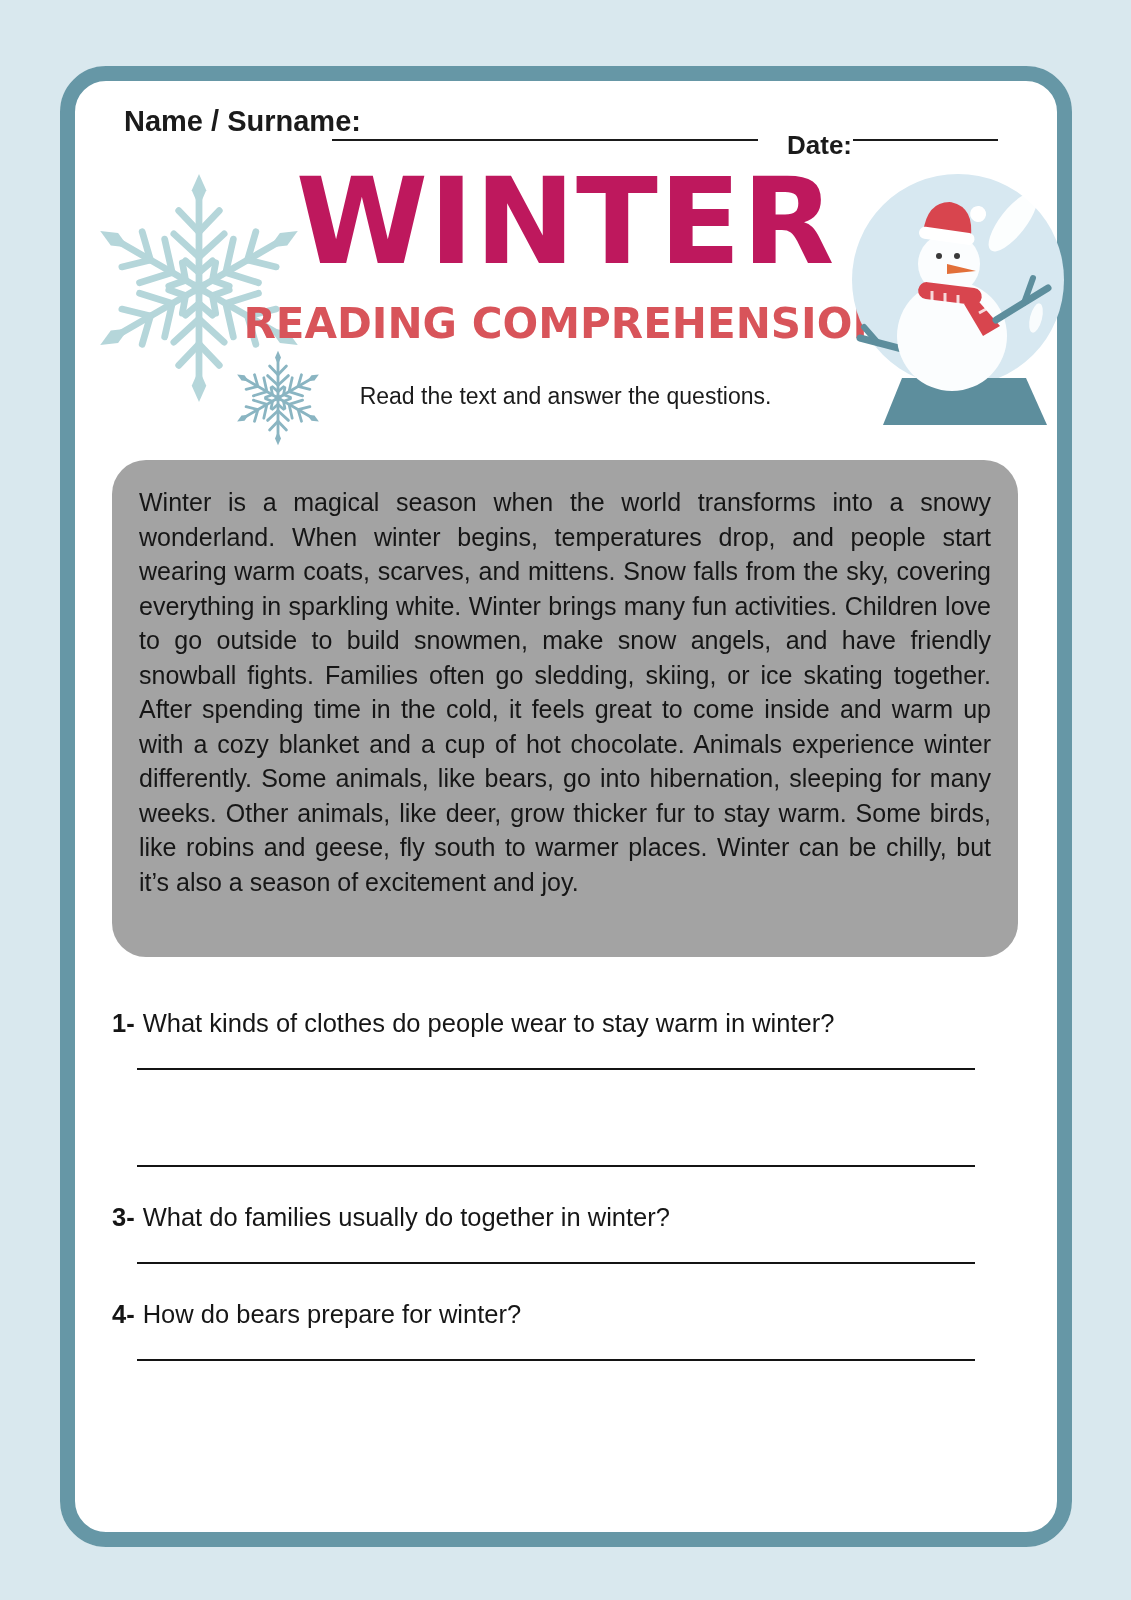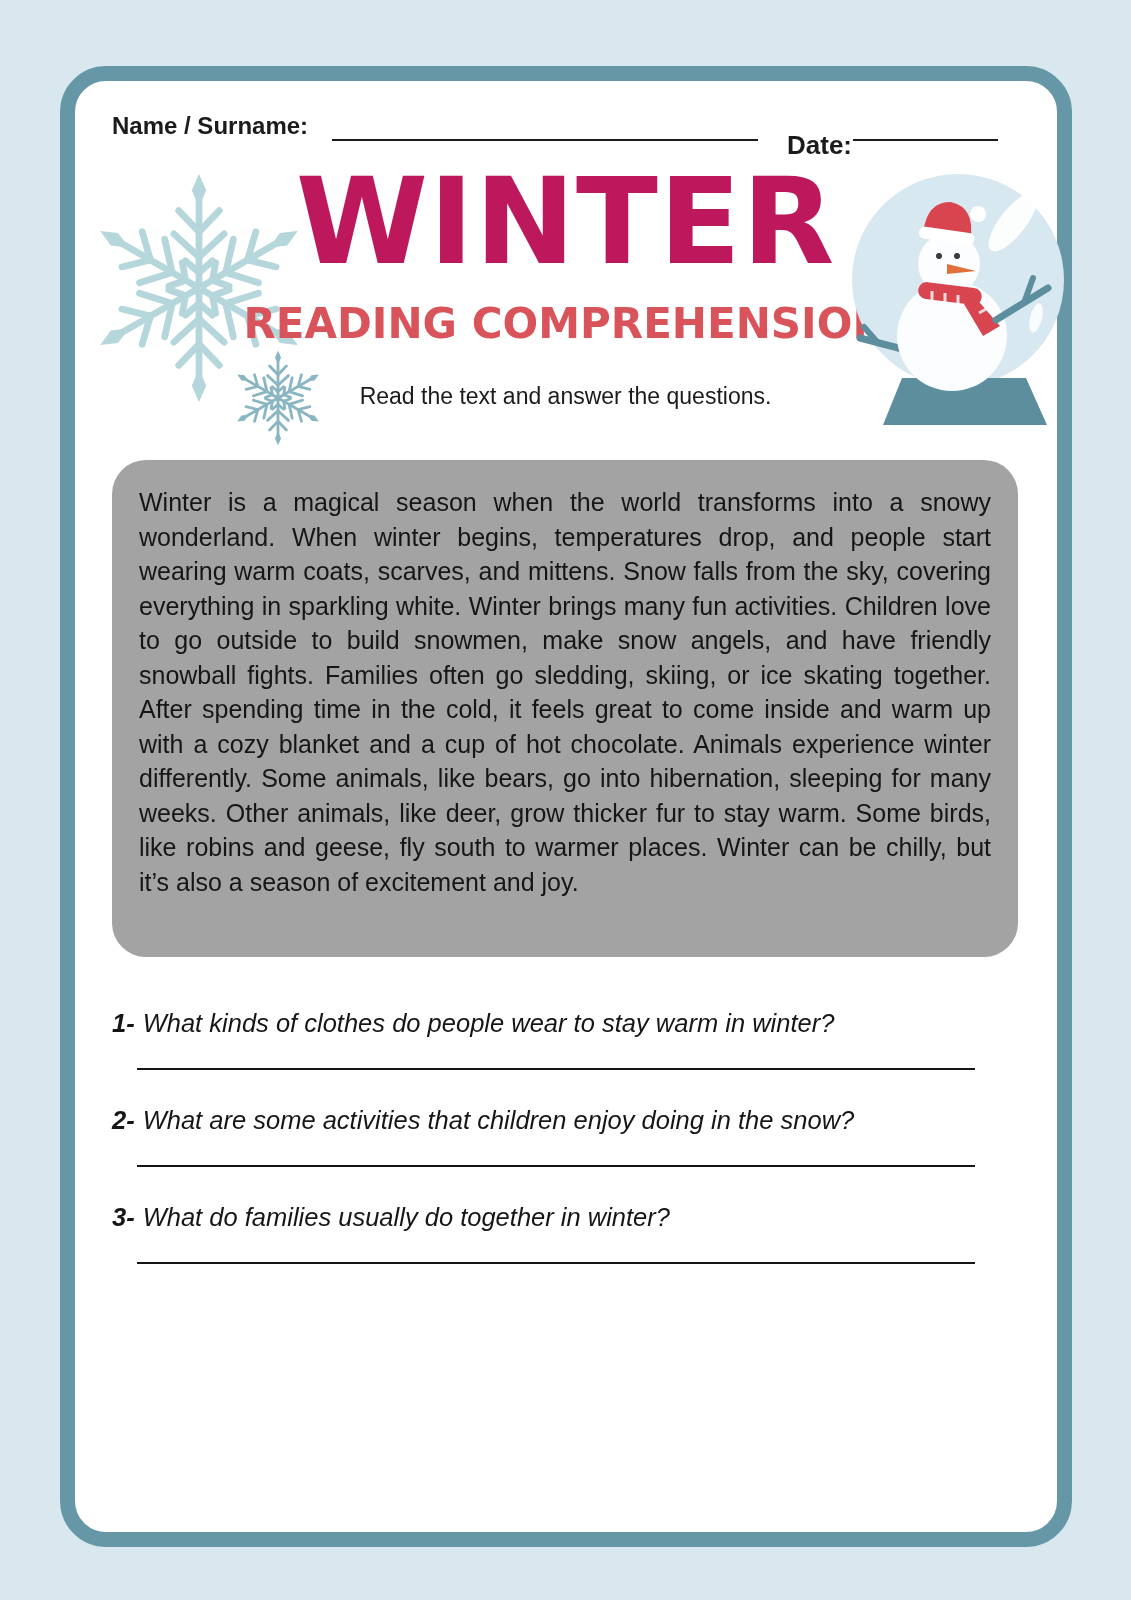--- a/index.html
+++ b/index.html
@@ -20,21 +20,21 @@
   }
   .border-overlay {
     position:absolute; left:60px; top:66px;
     width:1012px; height:1481px;
     border:15px solid #6697a6;
     border-radius:46px;
     z-index:40;
     pointer-events:none;
   }
   
-  .name-label { position:absolute; left:112px; top:105px; font-size:24px; font-weight:600; z-index:5;margin-top:7px; }
+  .name-label { position:absolute; left:124px; top:105px; font-size:29px; font-weight:600; z-index:5; }
   .name-line  { position:absolute; left:332px; top:139px; width:426px; border-top:2.5px solid #1b1b1b; z-index:5; }
   .date-label { position:absolute; left:787px; top:105px; font-size:26px; font-weight:600; z-index:5;margin-top:25px; }
   .date-line  { position:absolute; left:853px; top:139px; width:145px; border-top:2.5px solid #1b1b1b; z-index:5; }
   
   .main-title {
     position:absolute; left:0; top:162px; width:1131px;
     text-align:center;
     font-family:"DejaVu Sans", sans-serif;
     font-weight:800; font-size:120px; line-height:1;
     color:#be185d; letter-spacing:1px;
@@ -67,21 +67,21 @@
     padding:25px 27px;
     z-index:5;
     overflow:hidden;
   }
   .passage-text {
     font-size:25px; line-height:34.5px;
     text-align:justify;
     color:#161616;
   }
   
-  .questions { position:absolute; left:112px; top:1008px; width:895px; z-index:5;font-style:italic; }
+  .questions { position:absolute; left:112px; top:1008px; width:895px; z-index:5; }
   .q { position:relative; height:97px; }
   .q-text { font-size:25.5px; line-height:1.25; color:#161616; }
   .q-num  { font-weight:700; margin-right:8px; }
   .answer-line {
     position:absolute; left:25px; top:60px;
     width:838px; border-top:2.5px solid #141414;
   }
   .hidden-defs { position:absolute; width:0; height:0; overflow:hidden; }
 </style>
 </head>
@@ -159,22 +159,25 @@
 <div class="passage-box">
   <p class="passage-text">Winter is a magical season when the world transforms into a snowy wonderland. When winter begins, temperatures drop, and people start wearing warm coats, scarves, and mittens. Snow falls from the sky, covering everything in sparkling white. Winter brings many fun activities. Children love to go outside to build snowmen, make snow angels, and have friendly snowball fights. Families often go sledding, skiing, or ice skating together. After spending time in the cold, it feels great to come inside and warm up with a cozy blanket and a cup of hot chocolate. Animals experience winter differently. Some animals, like bears, go into hibernation, sleeping for many weeks. Other animals, like deer, grow thicker fur to stay warm. Some birds, like robins and geese, fly south to warmer places. Winter can be chilly, but it’s also a season of excitement and joy.</p>
 </div>
 
 <div class="questions">
   <div class="q">
     <p class="q-text"><span class="q-num">1-</span><span>What kinds of clothes do people wear to stay warm in winter?</span></p>
     <div class="answer-line"></div>
   </div>
   <div class="q">
-    <p class="q-text"><span class="q-num">2-</span><span>What are some activities that children enjoy doing in the snow?</span></p>
     <div class="answer-line"></div>
   </div>
   <div class="q">
     <p class="q-text"><span class="q-num">3-</span><span>What do families usually do together in winter?</span></p>
+    <div class="answer-line"></div>
+  </div>
+  <div class="q">
+    <p class="q-text"><span class="q-num">4-</span><span>How do bears prepare for winter?</span></p>
     <div class="answer-line"></div>
   </div>
 </div>
 
 <div class="border-overlay"></div>
 
 </body></html>

